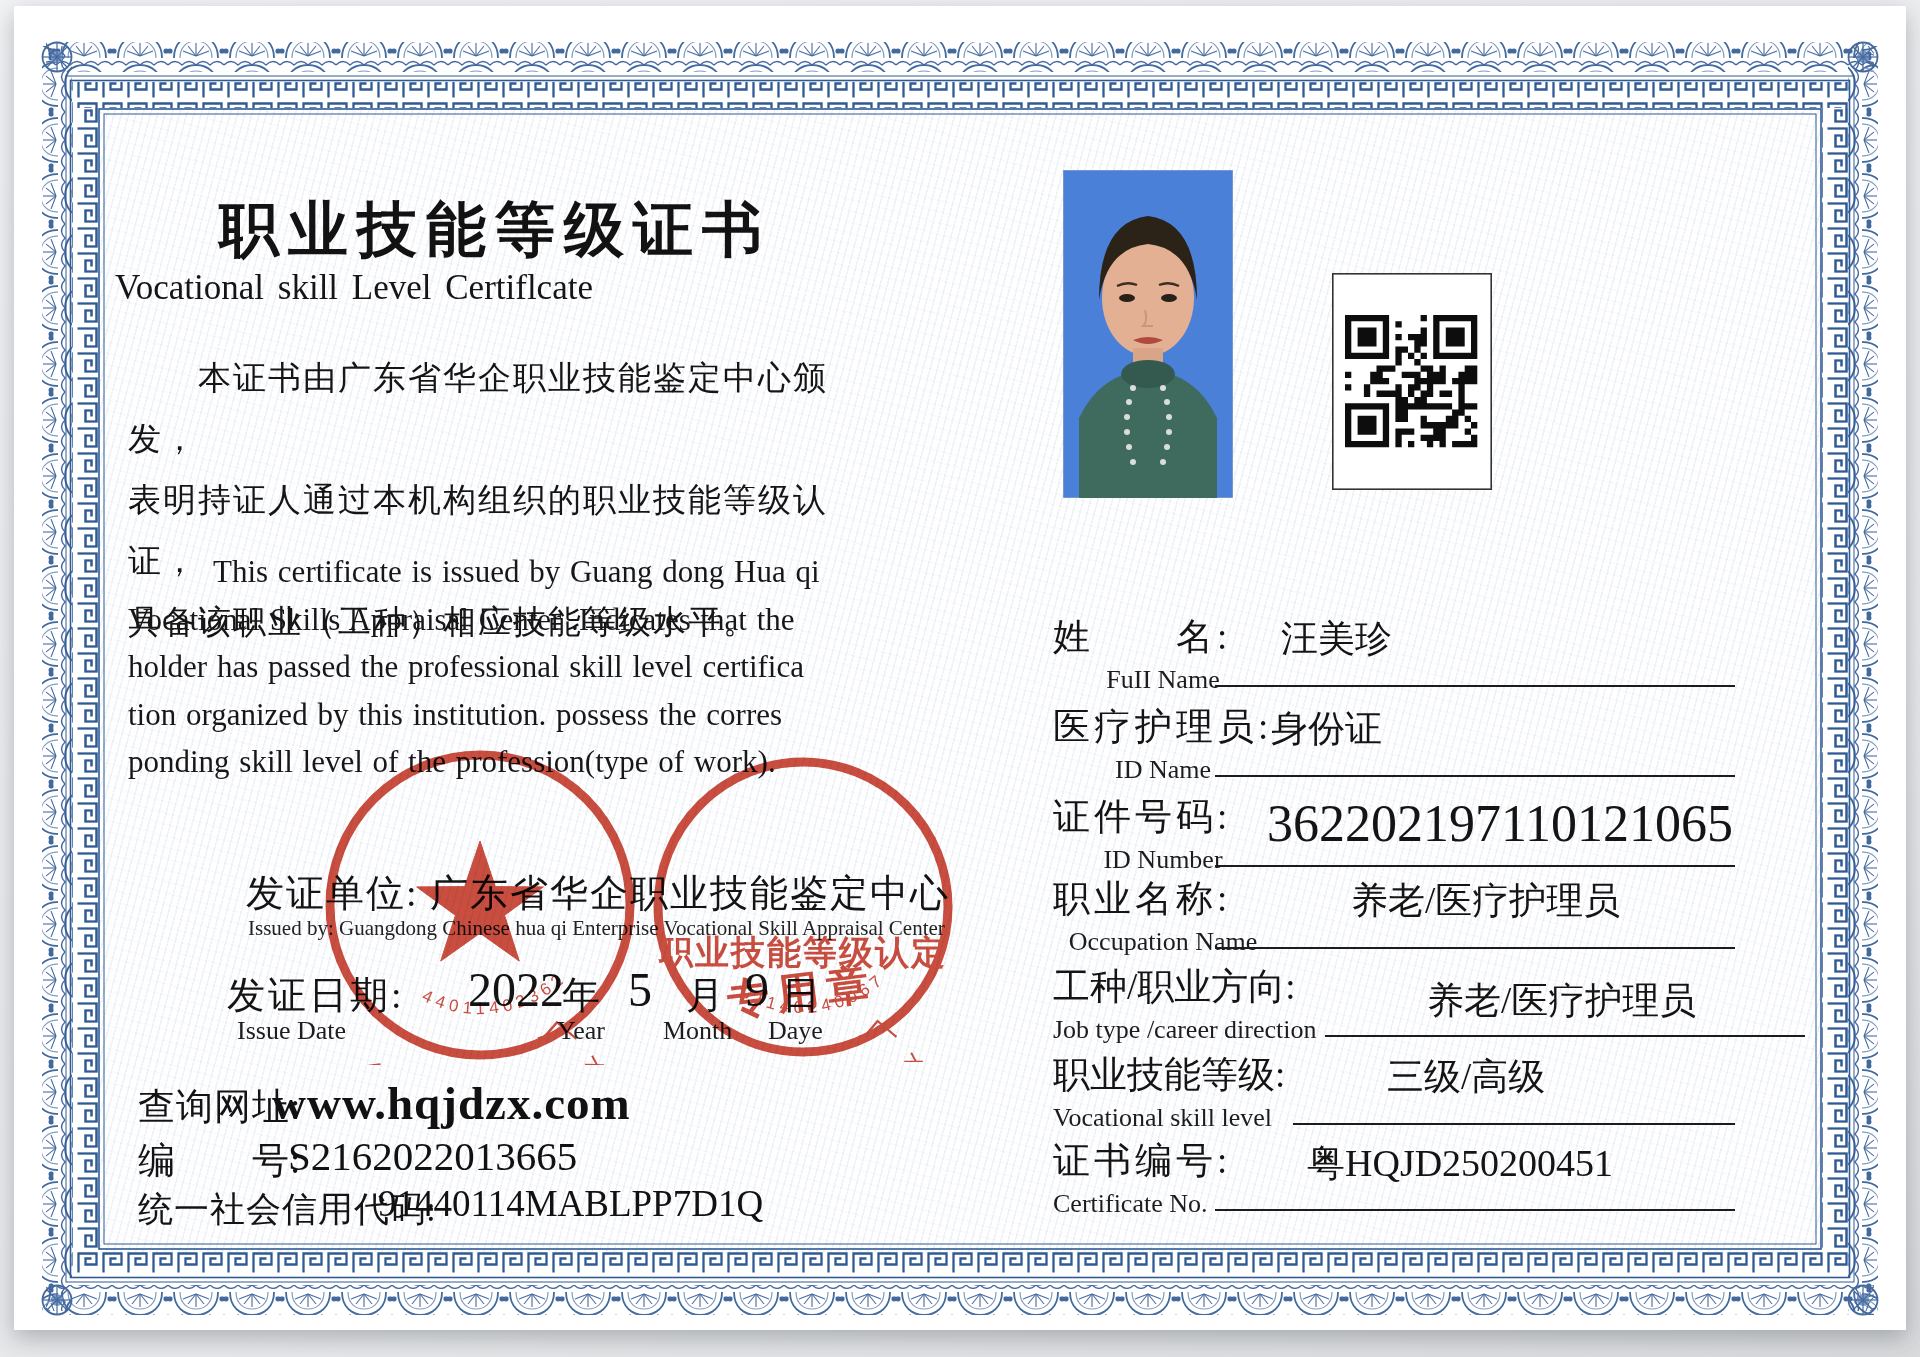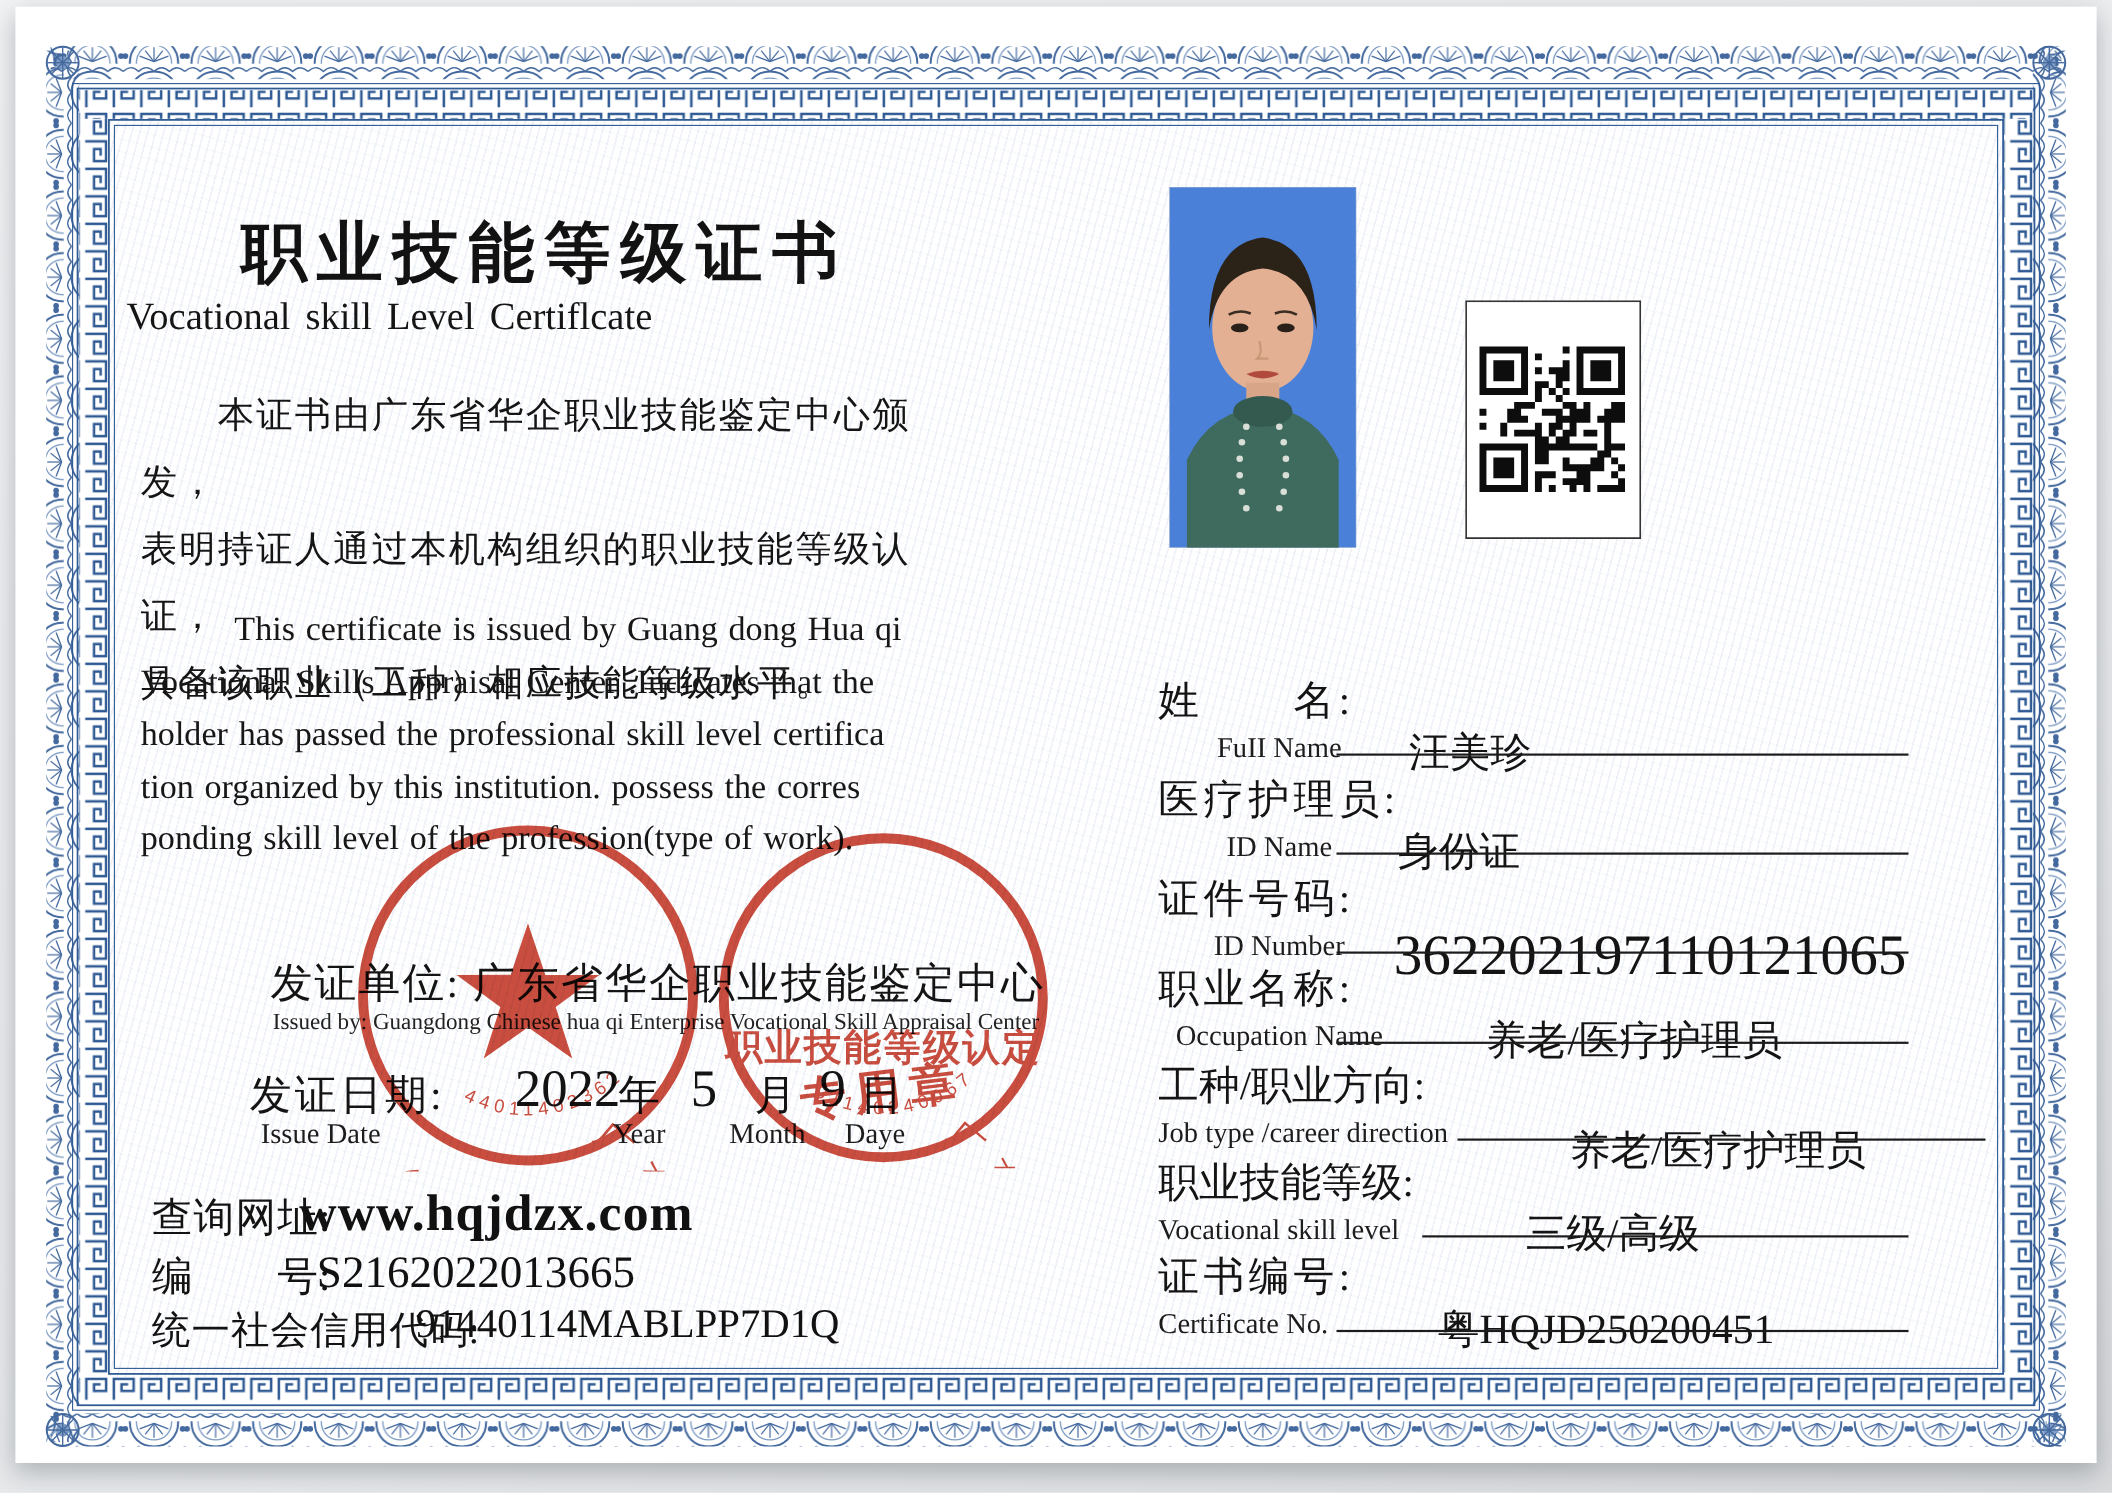--- a/index.html
+++ b/index.html
@@ -38,21 +38,21 @@
   .url-val{position:absolute;left:272px;top:1076px;font-size:47px;font-weight:600;letter-spacing:1px;color:#111;}
   .serial-val{position:absolute;left:288px;top:1132px;font-size:41px;color:#111;}
   .credit-val{position:absolute;left:378px;top:1182px;font-size:37px;color:#111;}
 
   
   .field{position:absolute;left:1053px;width:758px;color:#141414;}
   .fc{font-size:37px;letter-spacing:4px;}
   .fc.tight{letter-spacing:0;}
   .fe{font-size:26px;margin-top:3px;width:220px;text-align:center;color:#1c1c1c;}
   .fe.wide{width:auto;text-align:left;}
-  .fv{position:absolute;top:2px;font-size:37px;margin-top:45px;}
+  .fv{position:absolute;top:2px;font-size:37px;}
   .fline{position:absolute;left:162px;width:520px;top:73px;border-bottom:2px solid #1c1c1c;}
   .stamp{mix-blend-mode:multiply;opacity:.9;}
 </style>
 </head>
 <body>
 
 <div class="page">
   <div class="sheet"></div>
   <div class="texture"></div>
 

